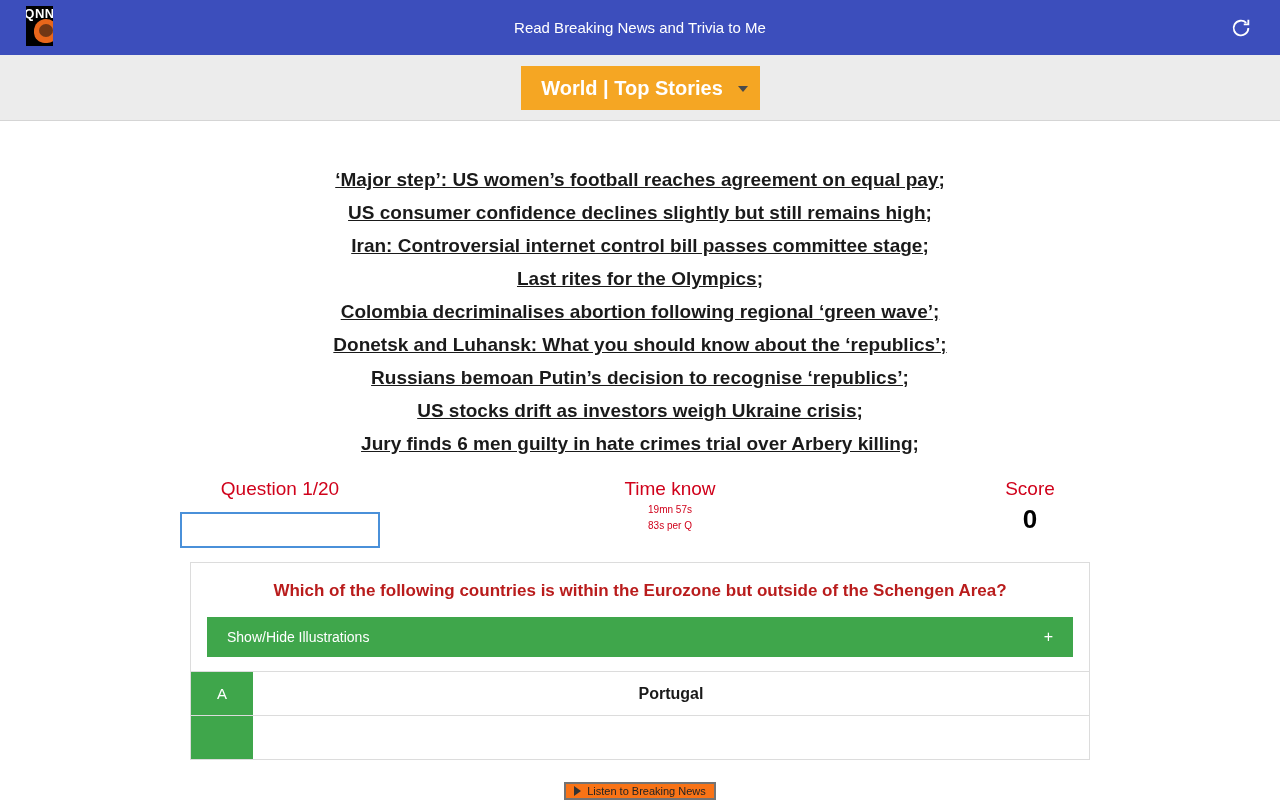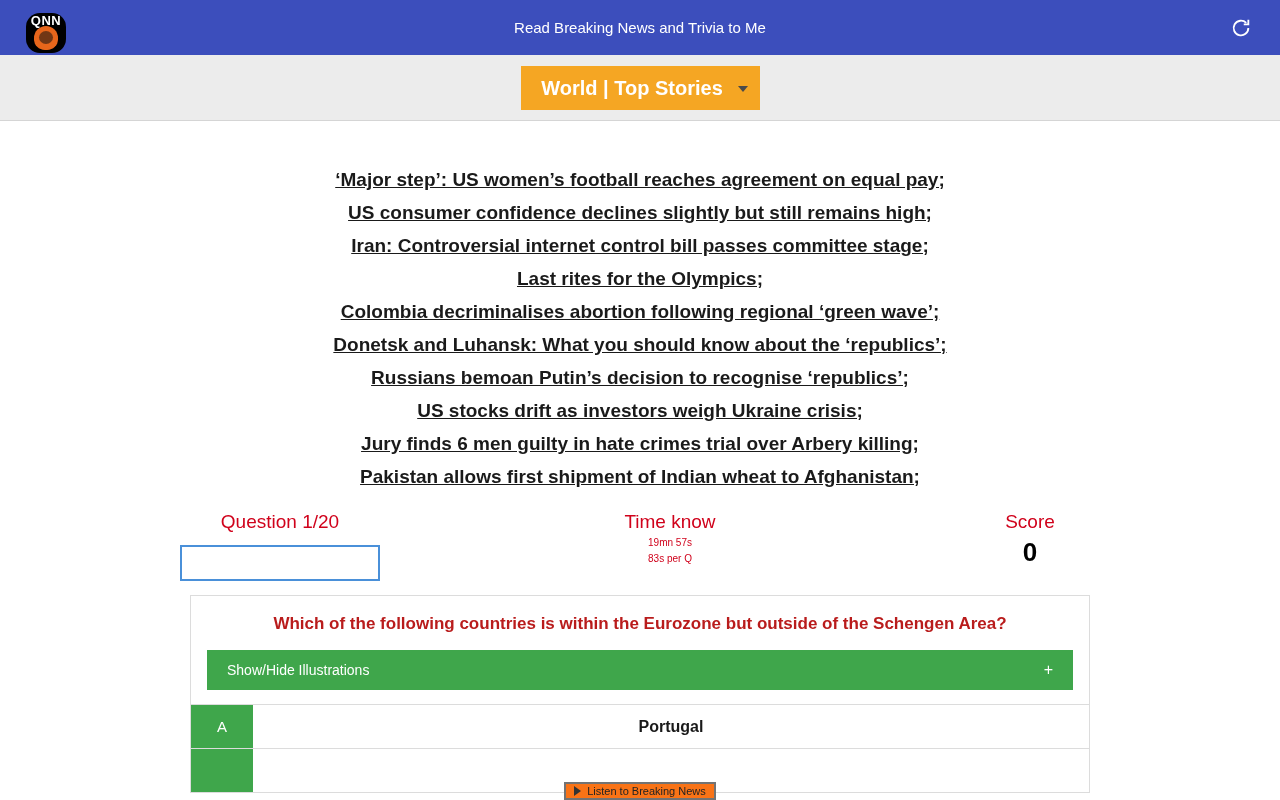--- a/index.html
+++ b/index.html
@@ -15,28 +15,27 @@
   .topbar {
     position: relative;
     height: 55px;
     background: #3c4ebc;
     display: flex;
     align-items: center;
     justify-content: center;
   }
   .logo {
     position: absolute;
-    left: 26px; top: 13px;
-    width: 40px; height: 40px;
+    left: 26px; top: 6px;
+    width: 27px; height: 40px;
     background: #000;
     display: flex;
     align-items: flex-start;
     justify-content: center;
     overflow: hidden;
-    border-radius: 14px;
   }
   .logo-text {
     color: #ffffff;
     font-size: 13px;
     font-weight: bold;
     letter-spacing: 0.5px;
     line-height: 13px;
     margin-top: 1px;
     z-index: 2;
   }
@@ -261,21 +260,20 @@
 <div class="headlines">
   <a class="headline">‘Major step’: US women’s football reaches agreement on equal pay;</a>
   <a class="headline">US consumer confidence declines slightly but still remains high;</a>
   <a class="headline">Iran: Controversial internet control bill passes committee stage;</a>
   <a class="headline">Last rites for the Olympics;</a>
   <a class="headline">Colombia decriminalises abortion following regional ‘green wave’;</a>
   <a class="headline">Donetsk and Luhansk: What you should know about the ‘republics’;</a>
   <a class="headline">Russians bemoan Putin’s decision to recognise ‘republics’;</a>
   <a class="headline">US stocks drift as investors weigh Ukraine crisis;</a>
   <a class="headline">Jury finds 6 men guilty in hate crimes trial over Arbery killing;</a>
-  <a class="headline">Pakistan allows first shipment of Indian wheat to Afghanistan;</a>
 </div>
 
 <div class="status-row">
   <div class="status-col left">
     <div class="status-label">Question 1/20</div>
     <input class="answer-input" placeholder="" style="">
   </div>
   <div class="status-col mid">
     <div class="status-label">Time know</div>
     <div class="time-sub">19mn 57s</div>

